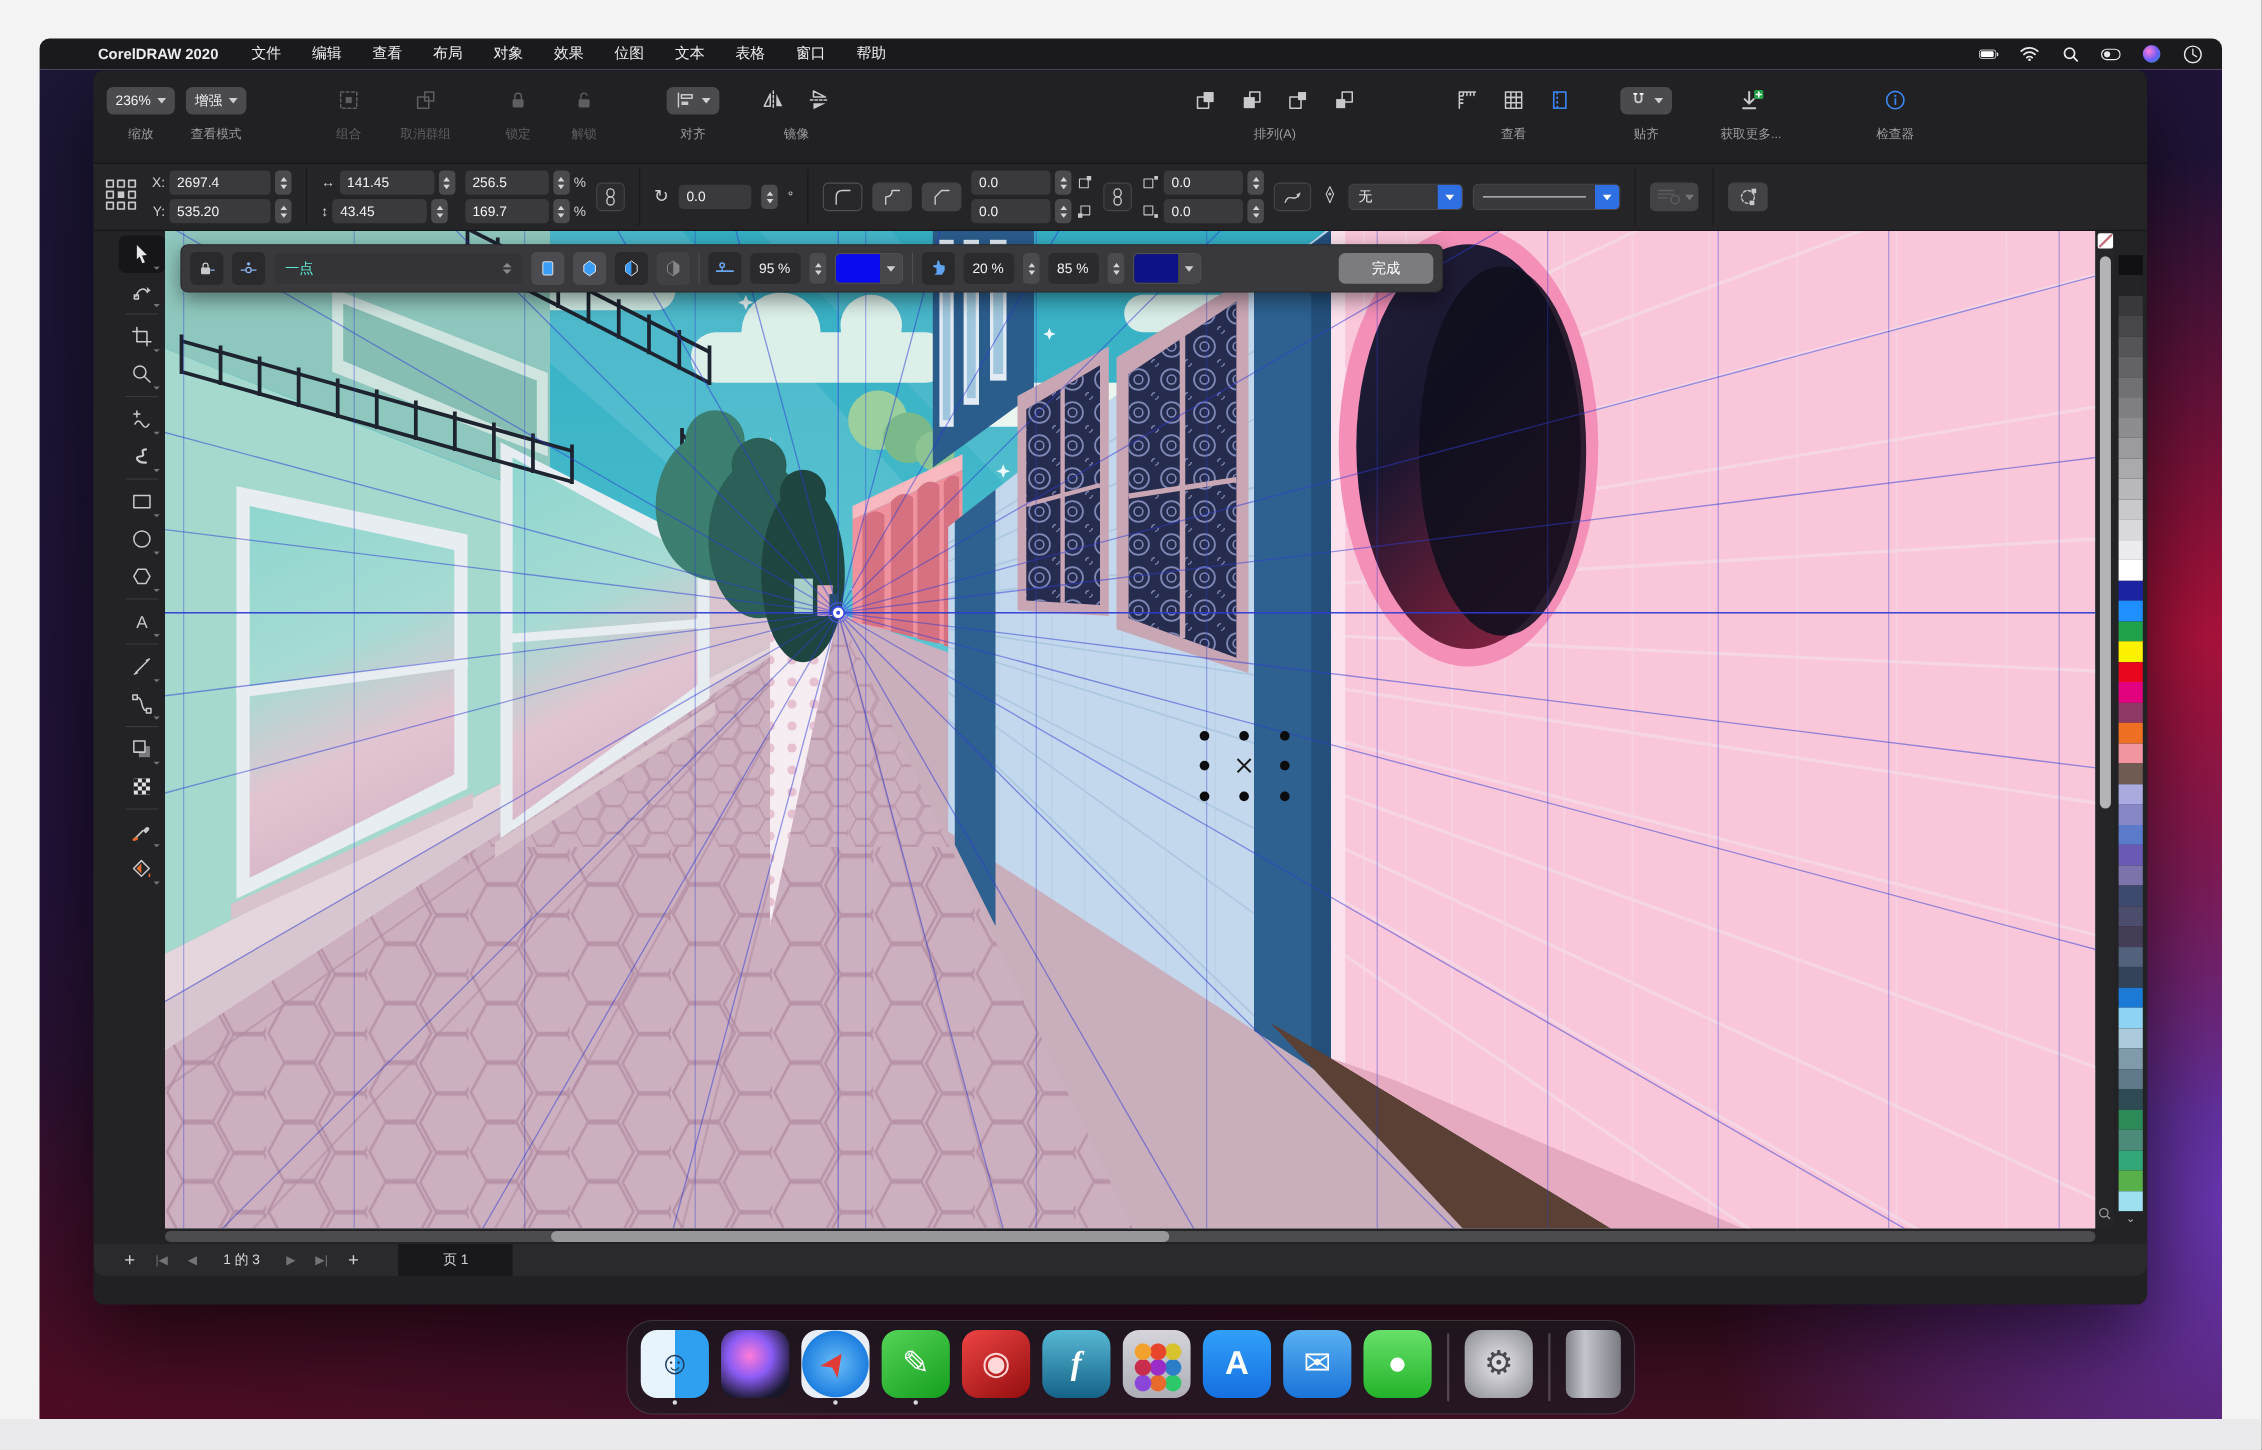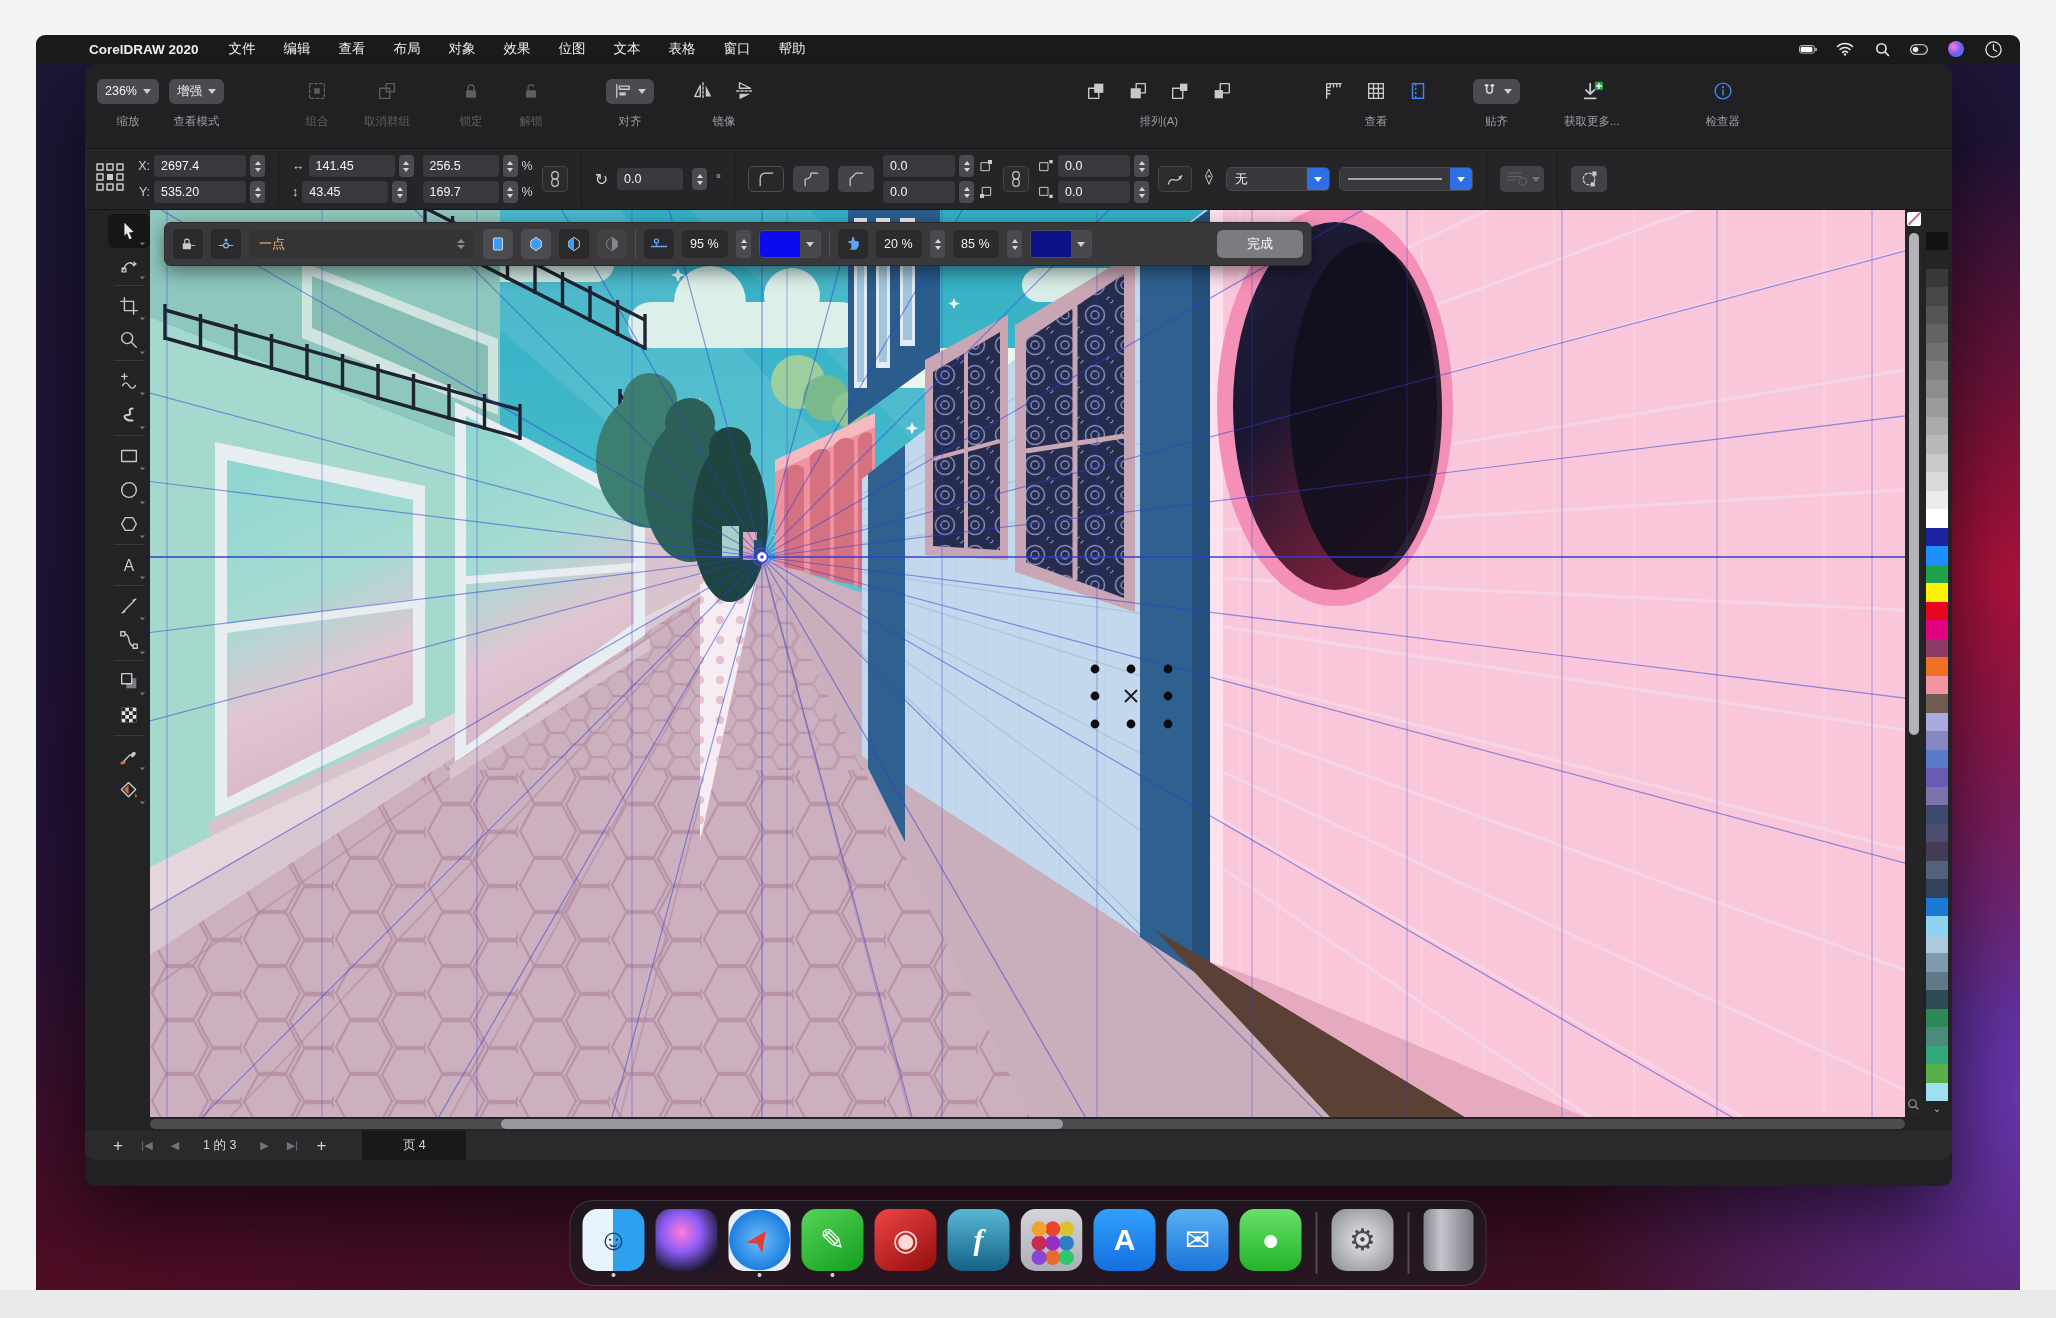--- a/index.html
+++ b/index.html
@@ -70,21 +70,21 @@
 .tool.nofly::after{display:none}
 .tool.sel{background:#161618;border-radius:6px}
 .tool-sep{width:30px;height:1px;background:#3a3a3d;margin:3px 6px 3px 0}
 .canvas{position:relative;width:1755px;flex:none;background:#1a1a1c;overflow:hidden}
 .canvas svg.scene{position:absolute;left:0;top:0}
 
 .pbar{position:absolute;left:14px;top:12px;width:1148px;height:44px;background:#39393c;border:1px solid #2a2a2d;border-radius:7px;box-shadow:0 6px 18px rgba(0,0,0,.45);display:flex;align-items:center;gap:8px;padding:0 8px;z-index:5}
 .pp-btn{width:30px;height:30px;border-radius:5px;display:flex;align-items:center;justify-content:center;background:#2a2a2d}
 .pp-btn.raised{background:#4c4c50}
 .pp-btn.disabled{background:#414144}
-.pp-dd{width:226px;height:28px;background:#343437;border-radius:5px;display:flex;align-items:center;padding:0 10px;color:#fdba74;font-size:13px}
+.pp-dd{width:226px;height:28px;background:#343437;border-radius:5px;display:flex;align-items:center;padding:0 10px;color:#5eead4;font-size:13px}
 .pp-dd .chevs{margin-left:auto;display:flex;flex-direction:column;gap:2px}
 .pp-dd .chevs i{display:block;width:0;height:0;border-left:4px solid transparent;border-right:4px solid transparent}
 .pp-dd .chevs .u{border-bottom:4px solid #8a8a8e}
 .pp-dd .chevs .d{border-top:4px solid #8a8a8e}
 .pp-field{height:28px;background:#2b2b2e;border-radius:5px;display:flex;align-items:center;padding:0 8px;color:#f2f2f4;font-size:12.5px;min-width:46px}
 .pp-step{height:28px}
 .pp-div{width:1px;height:28px;background:#505054}
 .swdd{display:flex;height:28px;border-radius:5px;overflow:hidden;border:1px solid #505054}
 .swdd .sw{width:40px}
 .swdd .dd{width:20px;background:#48484c;display:flex;align-items:center;justify-content:center}
@@ -1062,21 +1062,21 @@
       </div>
 
       <div class="pagebar">
         <span class="pgbtn">+</span>
         <span class="pgnav" style="border-left:none">|◀</span>
         <span class="pgnav">◀</span>
         <span class="pgtext">1 的 3</span>
         <span class="pgnav">▶</span>
         <span class="pgnav">▶|</span>
         <span class="pgbtn">+</span>
-        <span class="pgtab">页 4</span>
+        <span class="pgtab">页 1</span>
       </div>
     </div>
 
     <div class="dock">
       <span style="display:flex;gap:11px;align-items:center">
 
           <span class="dock-item">
             <span class="dock-icon" style="background: linear-gradient(90deg, rgb(232, 244, 253) 0px, rgb(232, 244, 253) 50%, rgb(47, 159, 239) 50%, rgb(47, 159, 239) 100%);">
               <span class="dock-glyph" style="color: rgb(29, 58, 95);">☺</span>
             </span>

